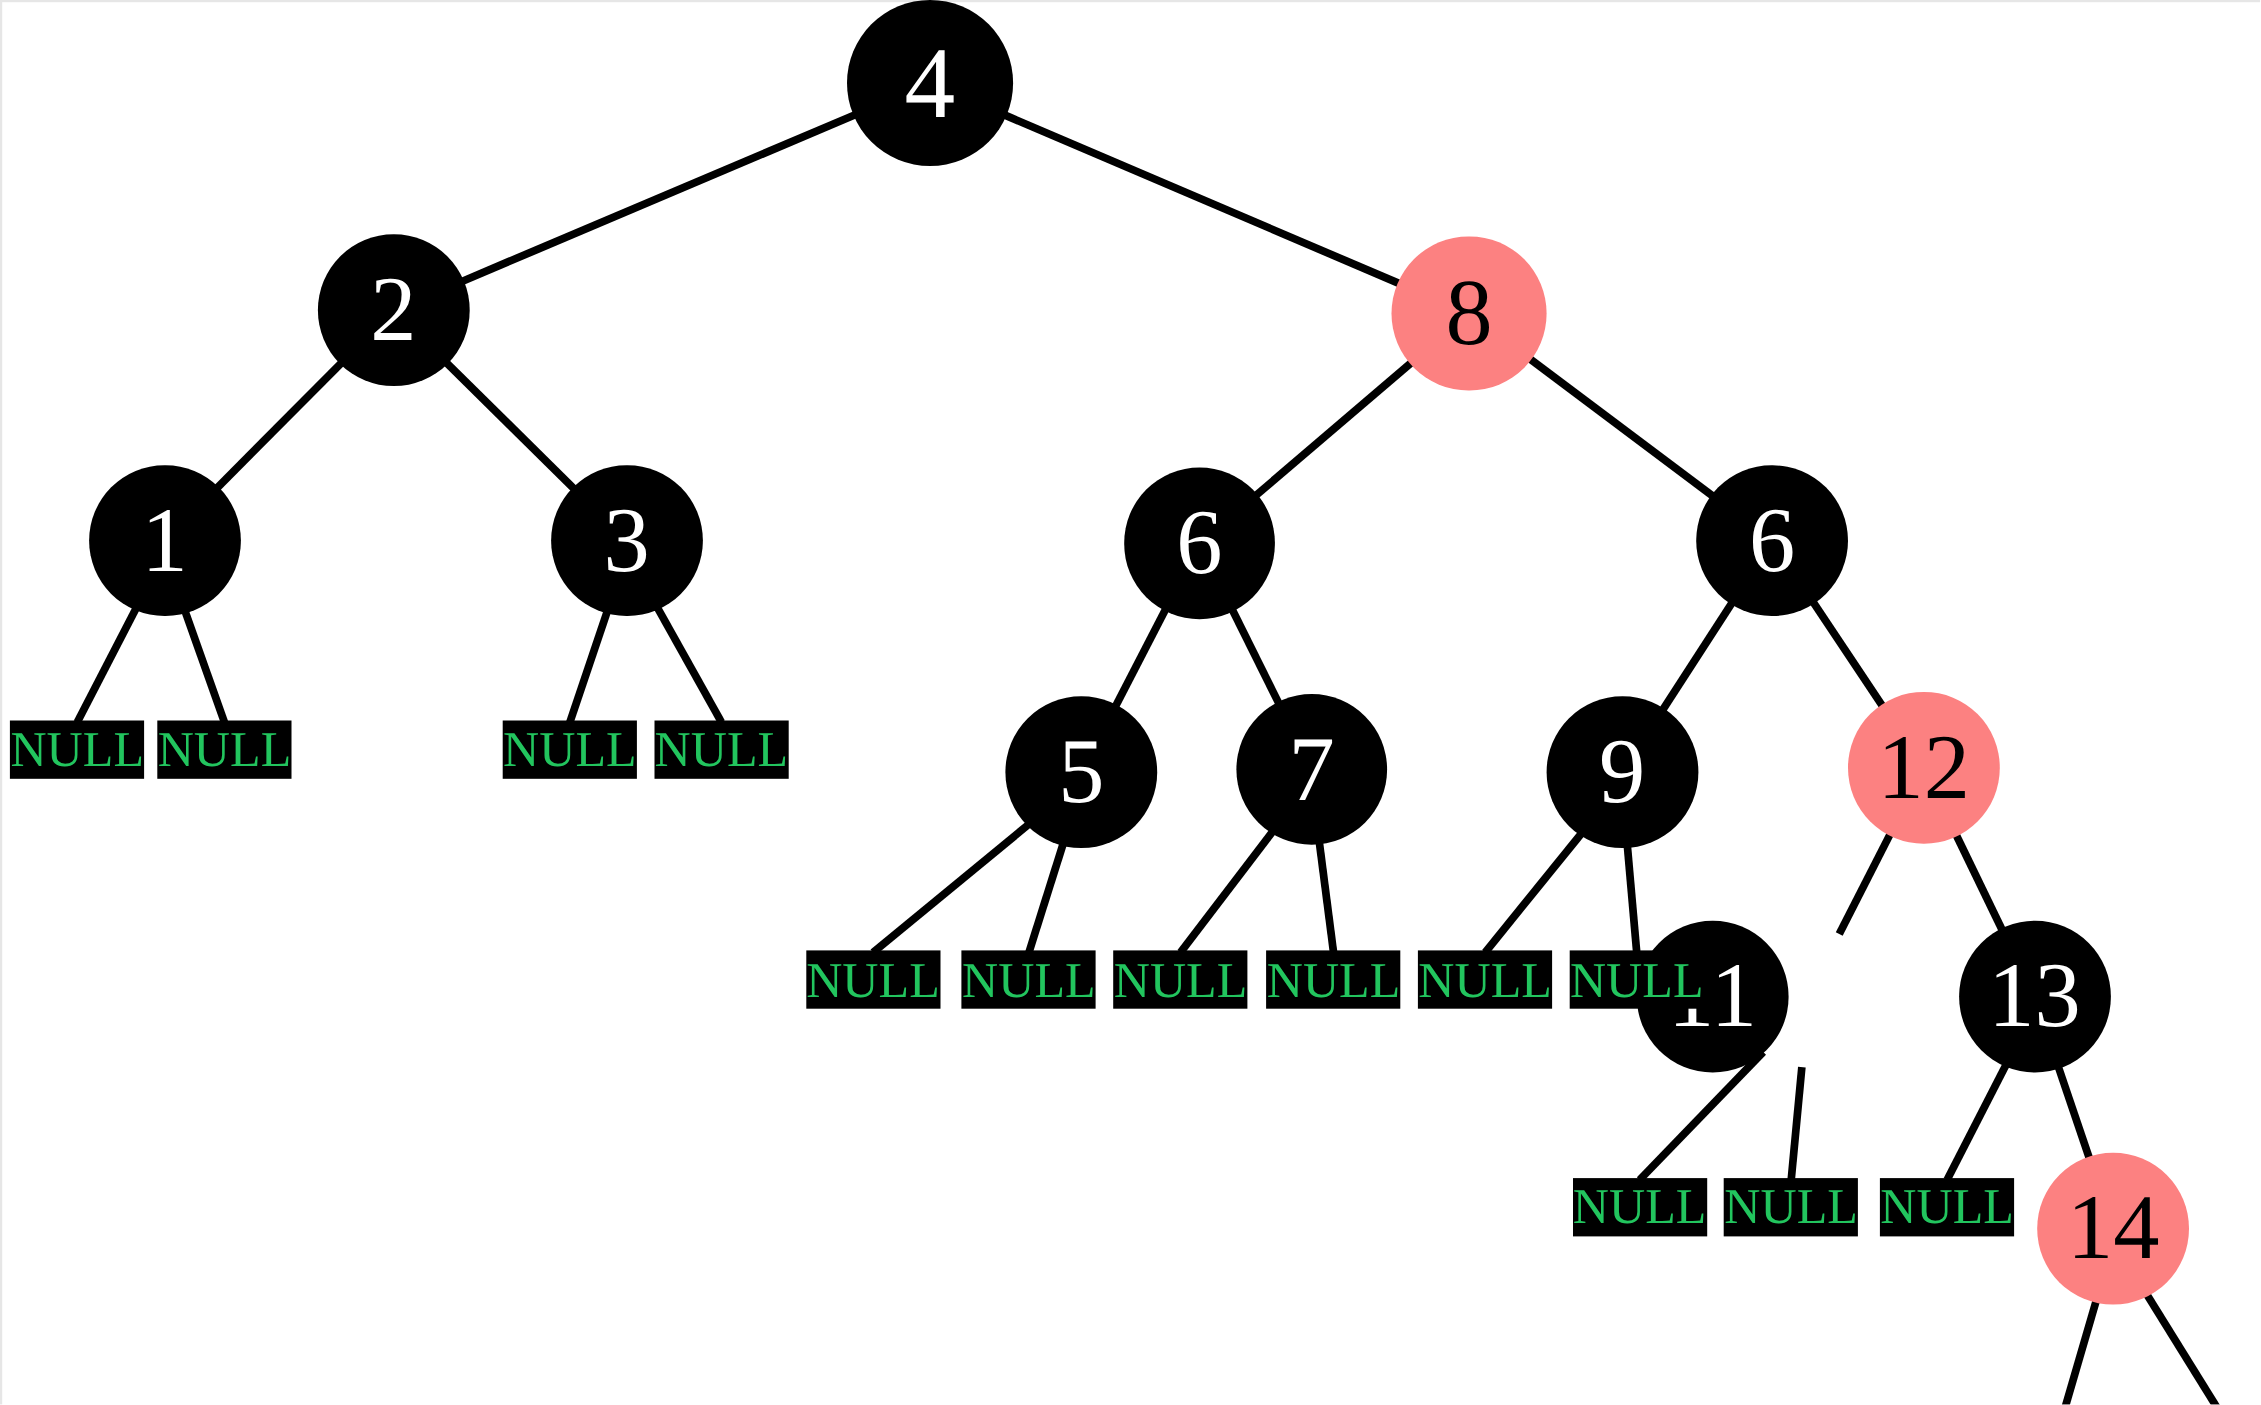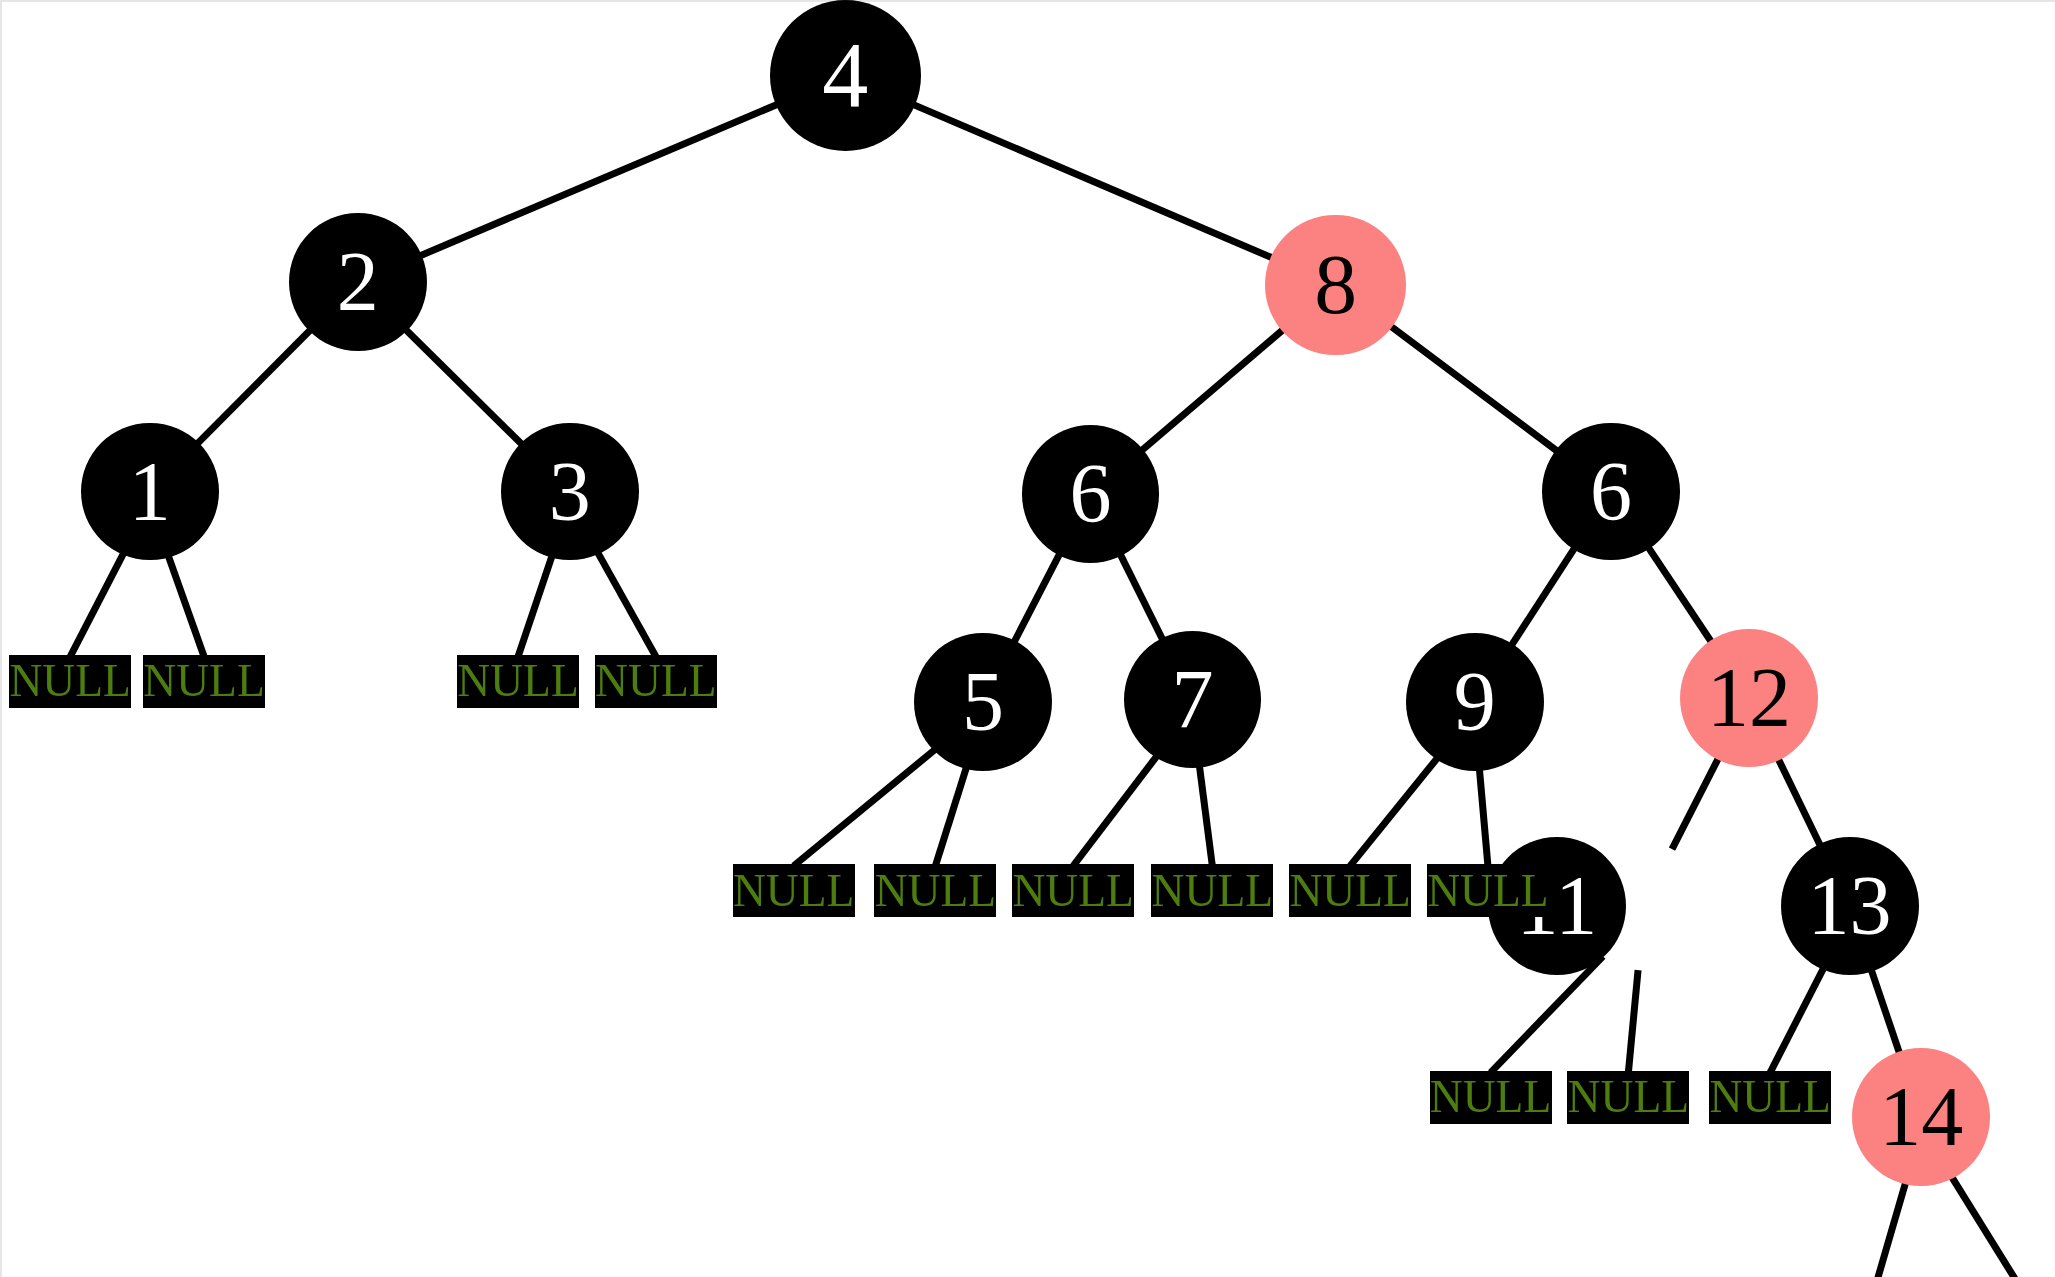--- a/index.html
+++ b/index.html
@@ -35,21 +35,21 @@
     background: #000000;
     color: #ffffff;
   }
   .node.red {
     background: #fc8181;
     color: #000000;
   }
   .nullbox {
     position: absolute;
     background: #000000;
-    color: #4d7c0f;
+    color: #22c55e;
     display: flex;
     align-items: center;
     justify-content: center;
     line-height: 1;
     user-select: none;
     letter-spacing: 0px;
   }
   .left-border {
     position: absolute;
     left: 0;

